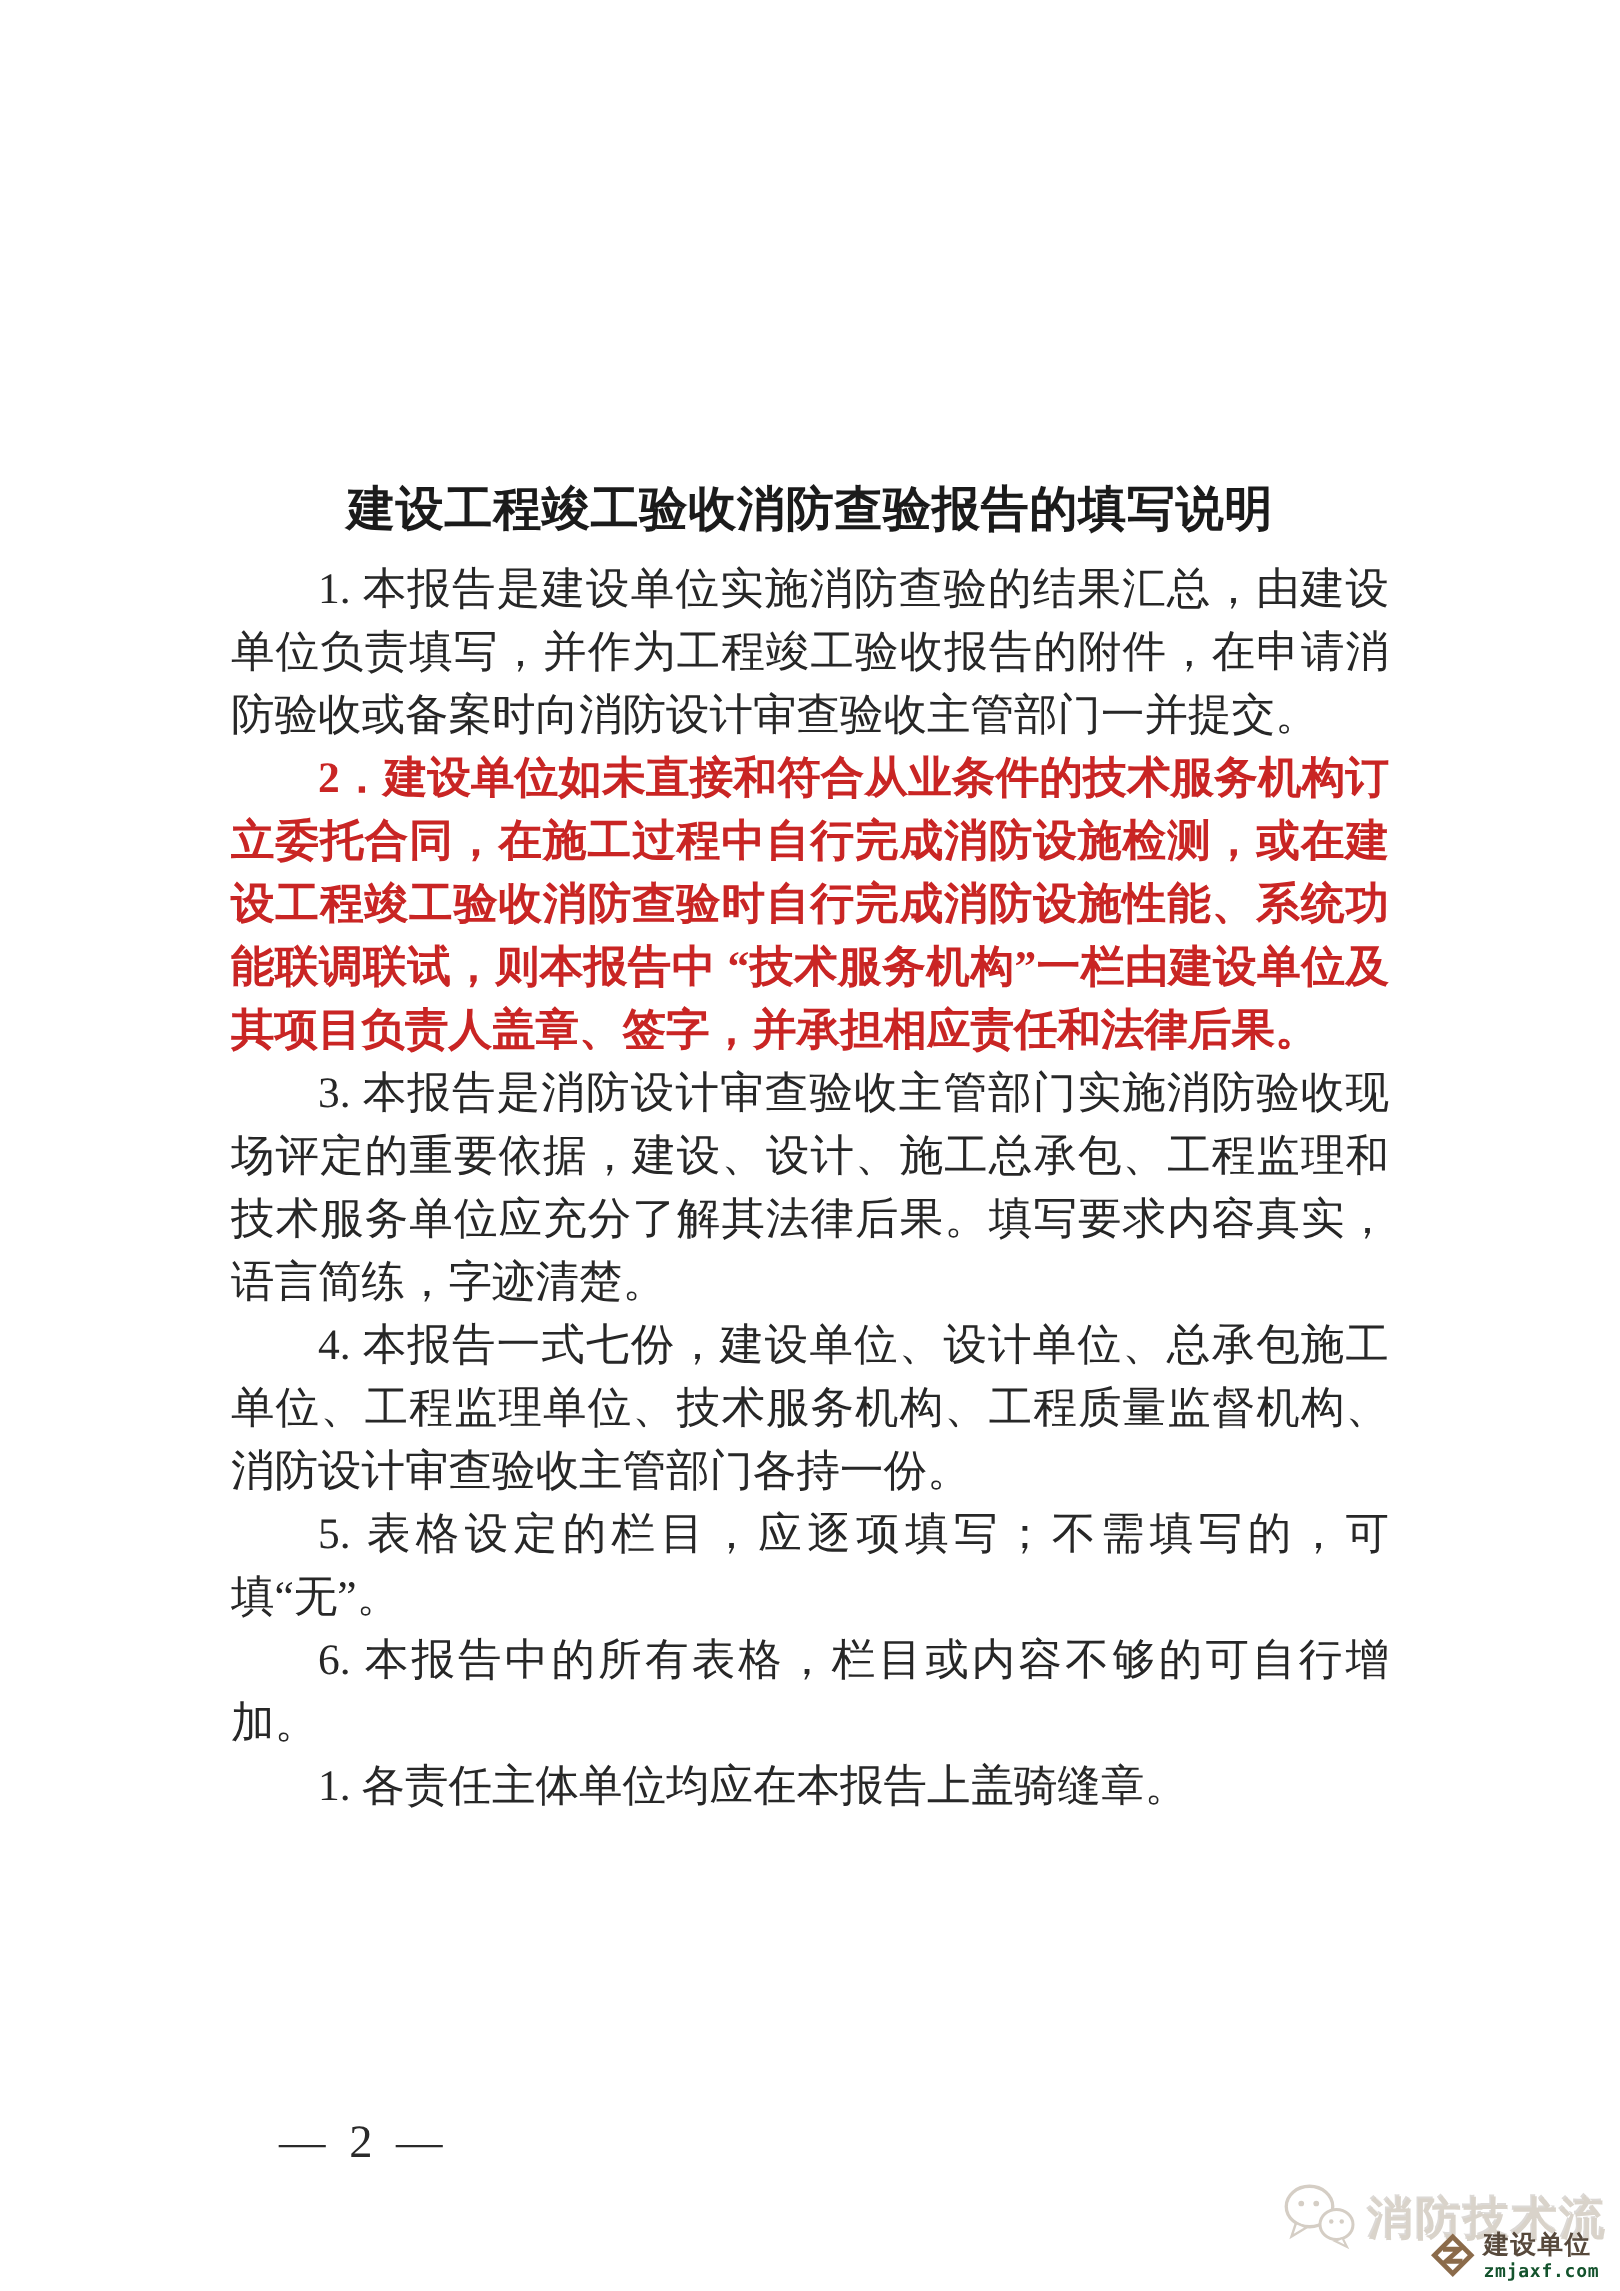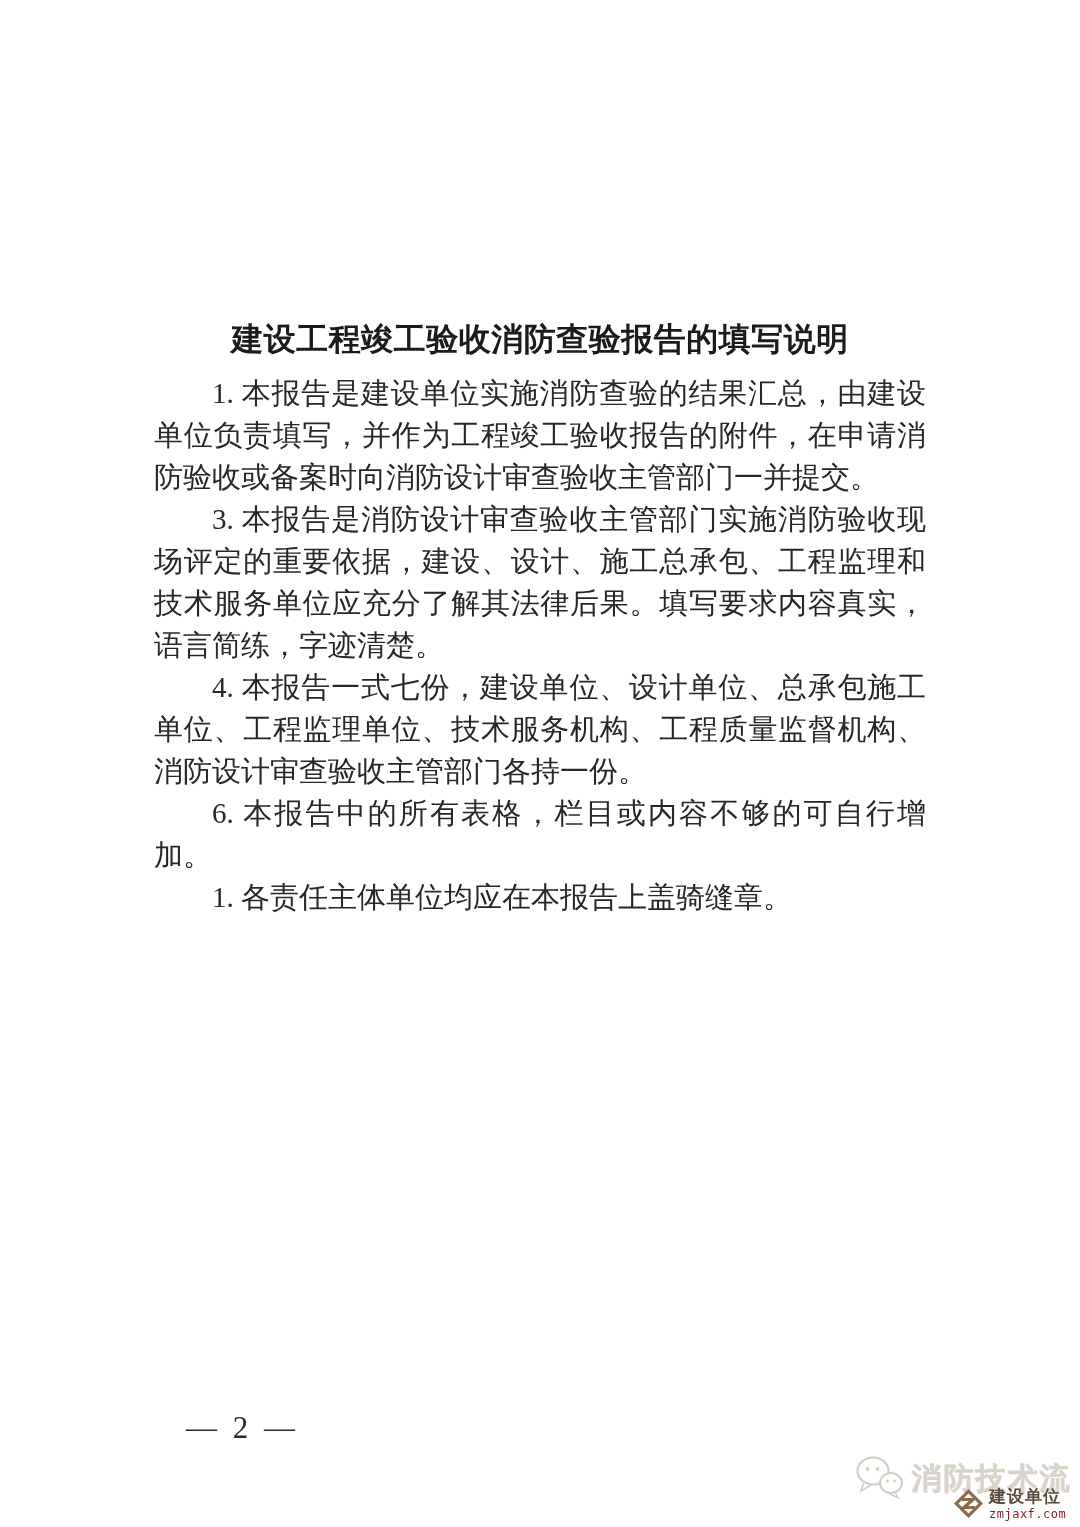--- a/index.html
+++ b/index.html
@@ -53,36 +53,38 @@
     display:flex;align-items:flex-start;gap:5px;
   }
   .wm-brand .texts{display:flex;flex-direction:column;line-height:1;}
   .wm-brand .brand-name{
     font-family:"Liberation Sans", sans-serif;
     font-size:17px;font-weight:700;color:#57493c;letter-spacing:1px;
     white-space:nowrap;
   }
   .wm-brand .brand-site{
     font-family:"DejaVu Sans Mono", monospace;
-    font-size:12px;font-weight:400;color:#7f1d1d;margin-top:3px;
+    font-size:12px;font-weight:700;color:#14532d;margin-top:3px;
     white-space:nowrap;letter-spacing:0.5px;
   }
   .icon{display:inline-block;line-height:0;}
 </style>
 </head>
 <body>
 
 <div class="page">
 
   <h1 class="doc-title">建设工程竣工验收消防查验报告的填写说明</h1>
 
   <div class="body-text">
     <p>1. 本报告是建设单位实施消防查验的结果汇总，由建设单位负责填写，并作为工程竣工验收报告的附件，在申请消防验收或备案时向消防设计审查验收主管部门一并提交。</p>
+    <p class="emphasis">2．建设单位如未直接和符合从业条件的技术服务机构订立委托合同，在施工过程中自行完成消防设施检测，或在建设工程竣工验收消防查验时自行完成消防设施性能、系统功能联调联试，则本报告中 “技术服务机构”一栏由建设单位及其项目负责人盖章、签字，并承担相应责任和法律后果。</p>
     <p>3. 本报告是消防设计审查验收主管部门实施消防验收现场评定的重要依据，建设、设计、施工总承包、工程监理和技术服务单位应充分了解其法律后果。填写要求内容真实，语言简练，字迹清楚。</p>
     <p>4. 本报告一式七份，建设单位、设计单位、总承包施工单位、工程监理单位、技术服务机构、工程质量监督机构、消防设计审查验收主管部门各持一份。</p>
+    <p>5. 表格设定的栏目，应逐项填写；不需填写的，可填“无”。</p>
     <p>6. 本报告中的所有表格，栏目或内容不够的可自行增加。</p>
     <p>1. 各责任主体单位均应在本报告上盖骑缝章。</p>
   </div>
 
   <div class="page-number">— 2 —</div>
 
   <div class="wm-channel">
     <span class="icon">
       <svg width="50" height="46" viewBox="0 0 50 46">
         <g fill="#ffffff" stroke="#d5cec5" stroke-width="2.2">

